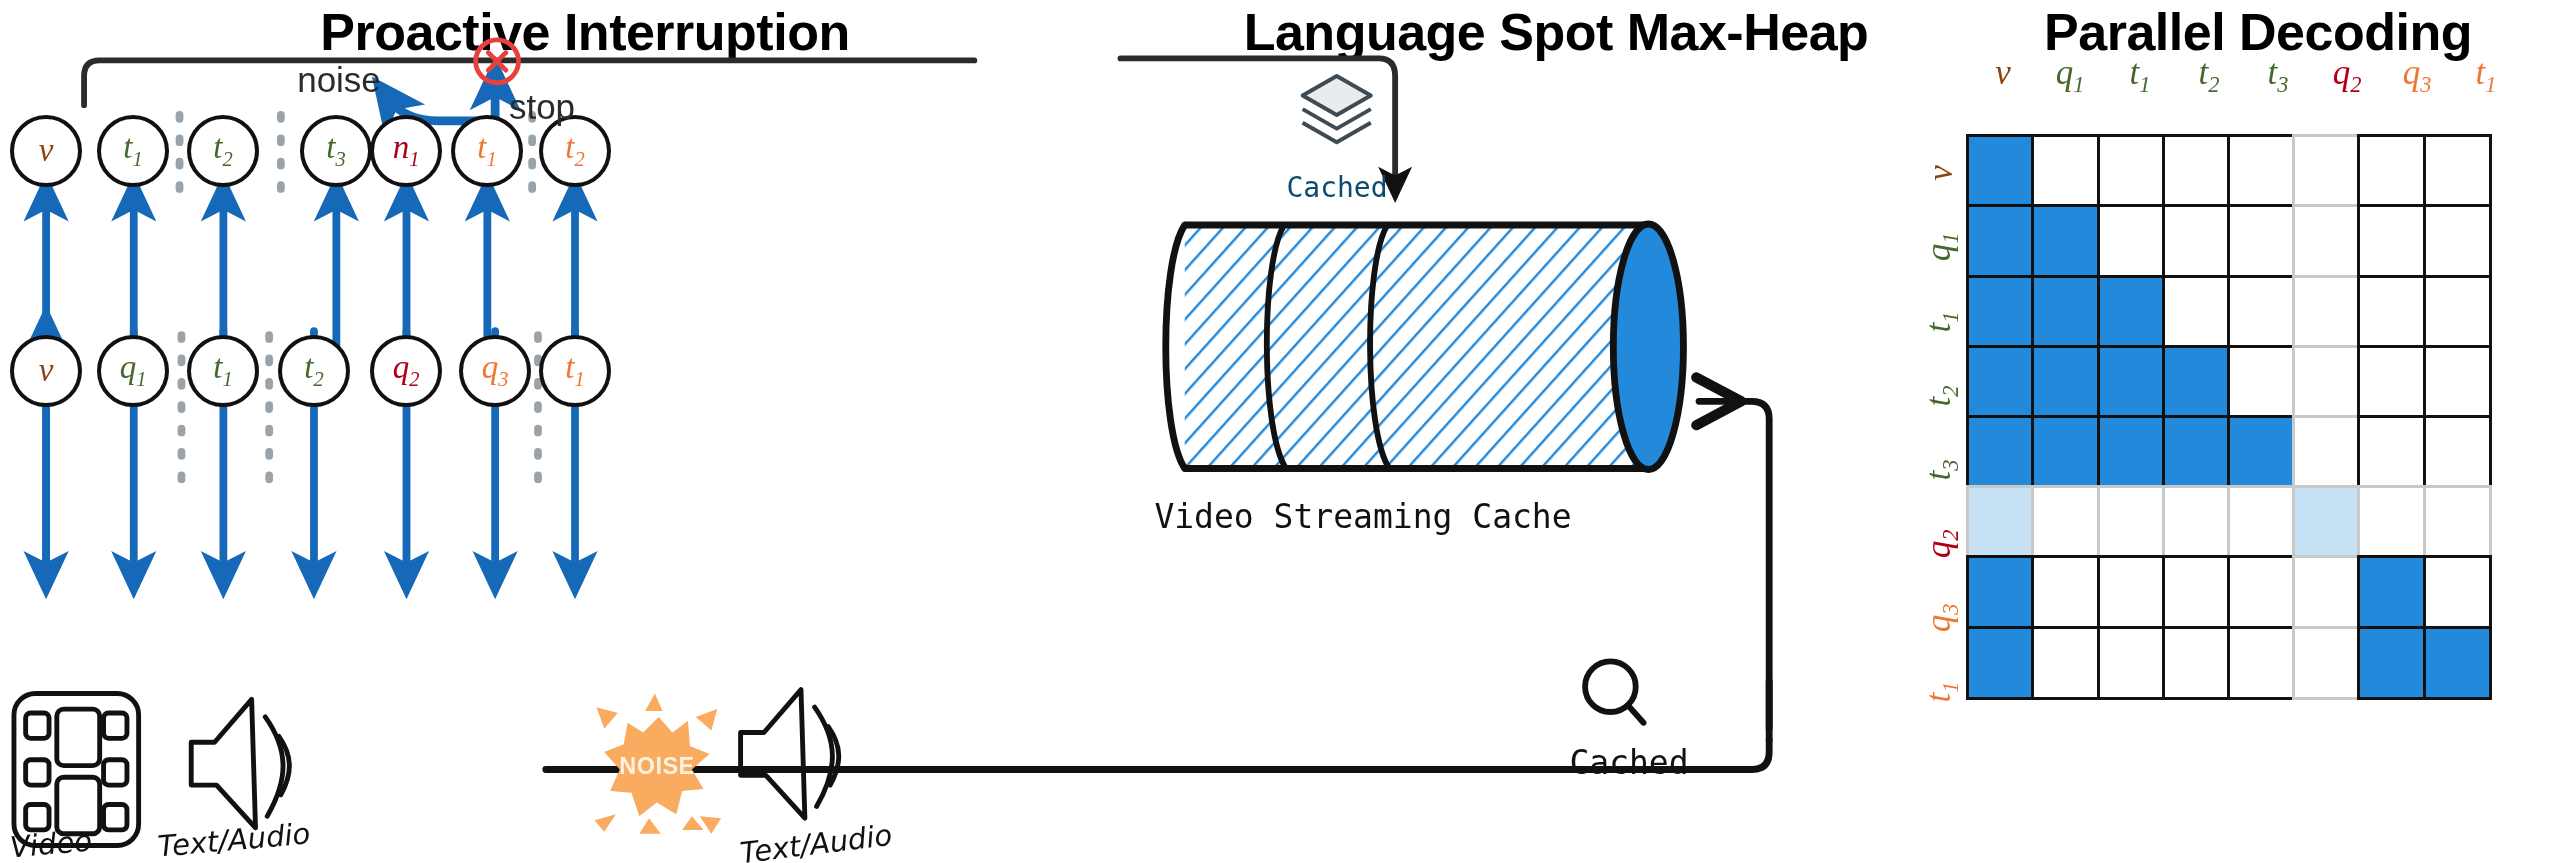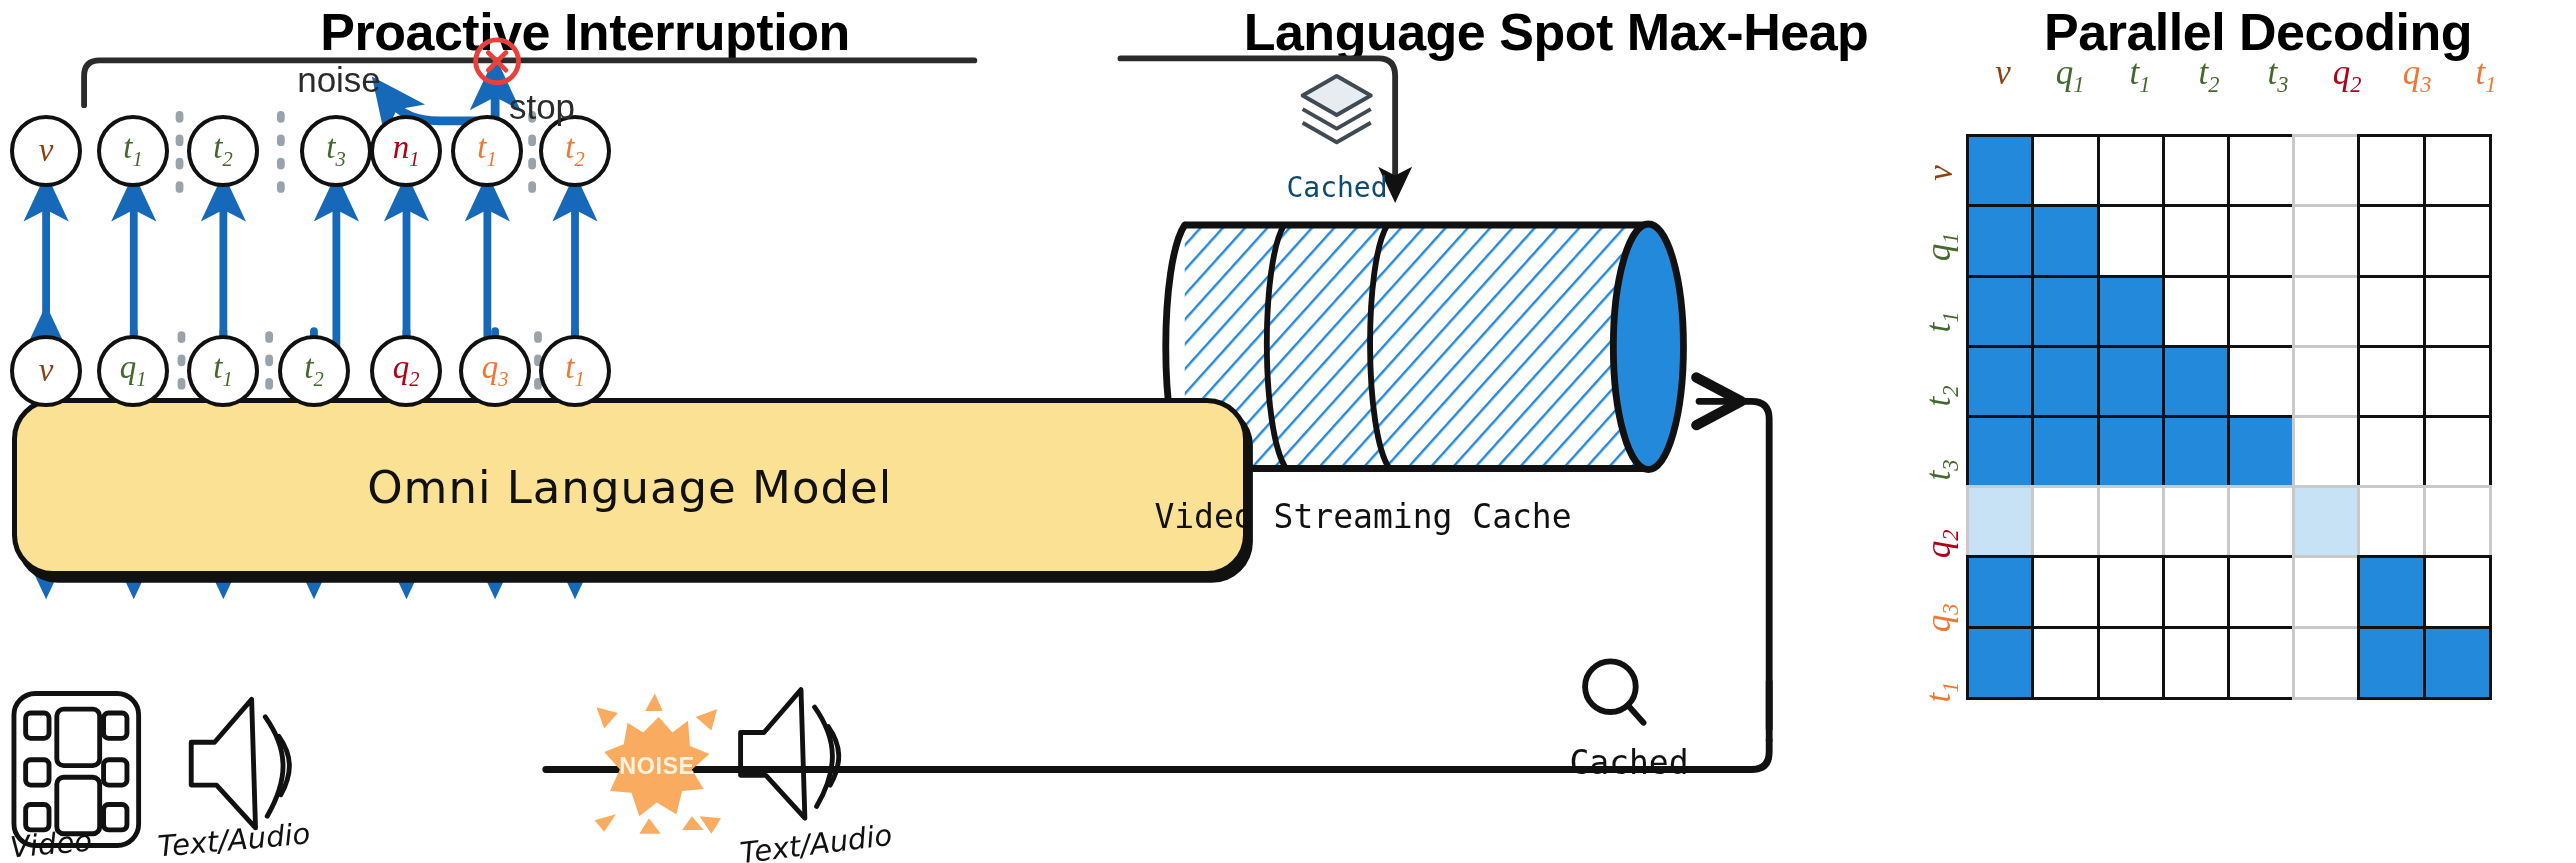--- a/index.html
+++ b/index.html
@@ -177,23 +177,20 @@
       </g>
     </g>
 
     <g stroke="#111" stroke-width="5" fill="none" stroke-linejoin="round" stroke-linecap="round">
       <path d="M760,752 L784,752 L822,708 L826,840 L786,796 L760,796 Z"></path>
       <path d="M836,726 C860,760 860,790 838,828"></path>
       <path d="M850,746 C864,766 864,784 852,806"></path>
     </g>
   </svg>
 
-  <div class="olm">
-    <span class="olm-text">Omni Language Model</span>
-  </div>
 
   <div class="tok" style="left:46px;top:151px;">
     <span class="c-v"><i>v</i></span>
     </div>
   <div class="tok" style="left:133px;top:151px;">
     <span class="c-g"><i>t</i><sub>1</sub></span>
     </div>
   <div class="tok" style="left:223px;top:151px;">
     <span class="c-g"><i>t</i><sub>2</sub></span>
     </div>

